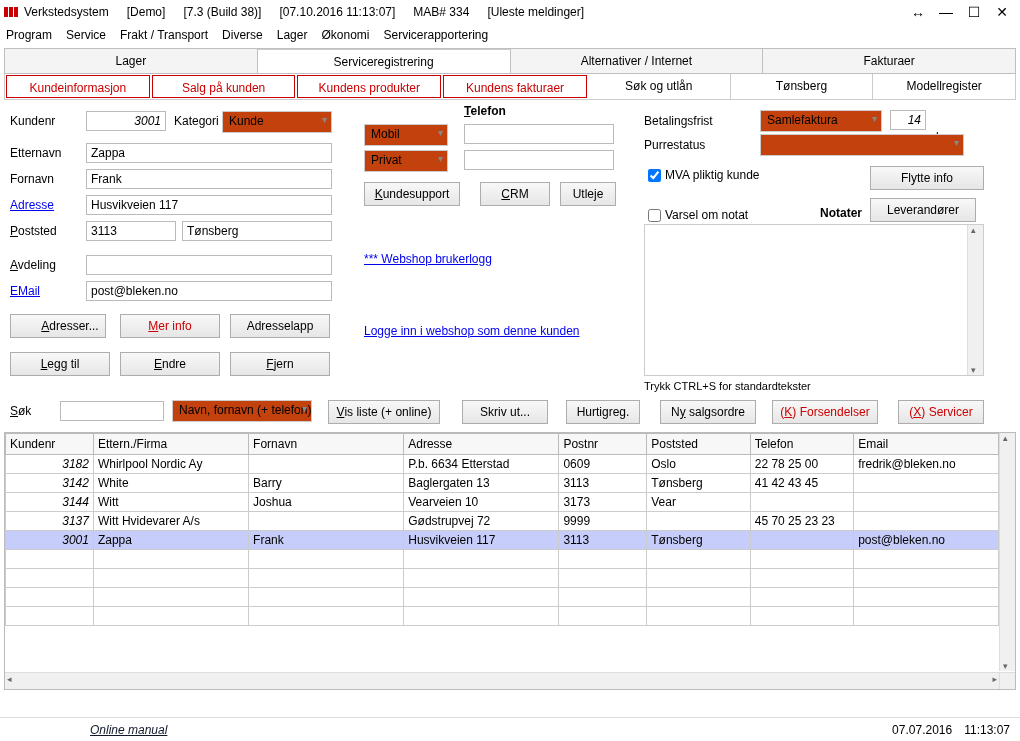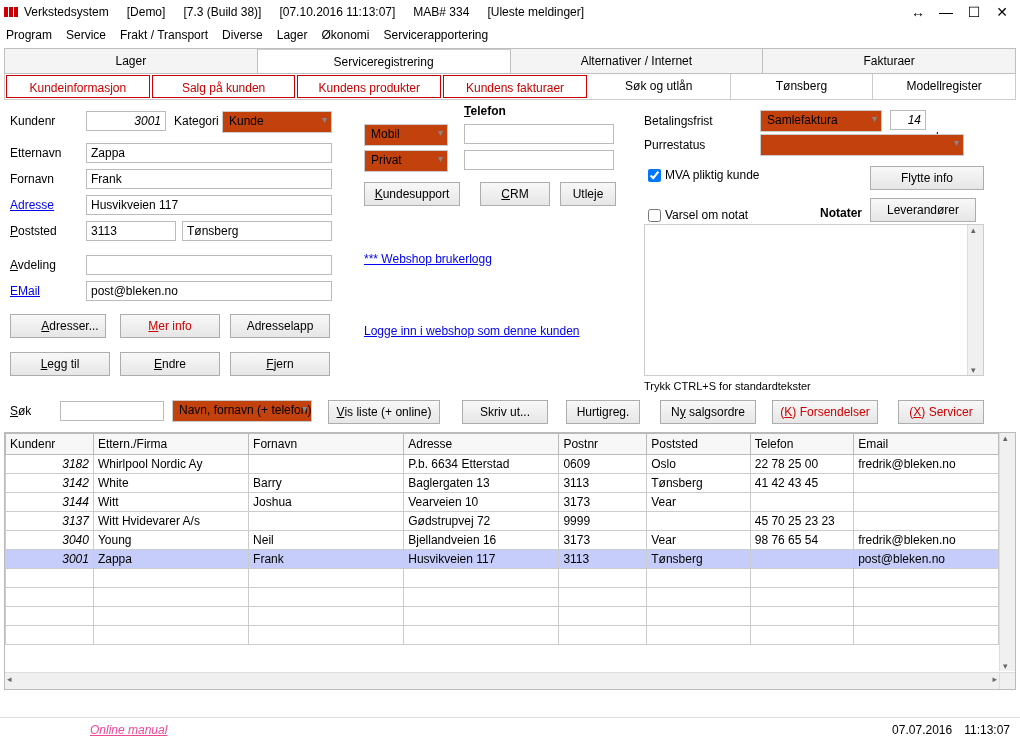--- a/index.html
+++ b/index.html
@@ -45,21 +45,21 @@
 .grid-scroll-v { position:absolute; right:0; top:0; bottom:18px; width:16px; background:#f0f0f0; border-left:1px solid #ddd;}
 .grid-scroll-v::before{content:"▴";position:absolute;top:0;left:3px;font-size:9px;color:#666;}
 .grid-scroll-v::after{content:"▾";position:absolute;bottom:0;left:3px;font-size:9px;color:#666;}
 .grid-scroll-h { position:absolute; left:0; right:16px; bottom:0; height:17px; background:#f0f0f0; border-top:1px solid #ddd;}
 .grid-scroll-h::before{content:"◂";position:absolute;left:2px;top:1px;font-size:9px;color:#666;}
 .grid-scroll-h::after{content:"▸";position:absolute;right:2px;top:1px;font-size:9px;color:#666;}
 .grid-corner { position:absolute; right:0; bottom:0; width:16px; height:17px; background:#f0f0f0; border-left:1px solid #ddd; border-top:1px solid #ddd; }
 
 .statusbar { position:absolute; left:0; right:0; bottom:0; height:24px; border-top:1px solid #ddd; background:#fff; display:flex; align-items:center; padding:0 10px; }
 .statusbar .mid { flex:1; text-align:center; }
-.statusbar a { color:#ec4899; text-decoration:underline; font-style:italic; }
+.statusbar a { color:#0f172a; text-decoration:underline; font-style:italic; }
 .ul { text-decoration: underline; }
 .col-kundenr{width:85px;} .col-ettern{width:150px;} .col-fornavn{width:150px;} .col-adresse{width:150px;} .col-postnr{width:85px;} .col-poststed{width:100px;} .col-telefon{width:100px;} .col-email{width:140px;}
 .right { text-align:right;font-style:italic; }
 </style>
 </head>
 <body>
 
 <div class="titlebar">
   <span class="logo">
     <svg width="14" height="14">
@@ -251,30 +251,20 @@
           <tr>
             <td class="right">3137</td>
             <td>Witt Hvidevarer A/s</td>
             <td></td>
             <td>Gødstrupvej 72</td>
             <td>9999</td>
             <td></td>
             <td>45 70 25 23 23</td>
             <td></td>
           </tr>
-          <tr>
-            <td class="right">3040</td>
-            <td>Young</td>
-            <td>Neil</td>
-            <td>Bjellandveien 16</td>
-            <td>3173</td>
-            <td>Vear</td>
-            <td>98 76 65 54</td>
-            <td>fredrik@bleken.no</td>
-          </tr>
           <tr class="selrow">
             <td class="right">3001</td>
             <td>Zappa</td>
             <td>Frank</td>
             <td>Husvikveien 117</td>
             <td>3113</td>
             <td>Tønsberg</td>
             <td></td>
             <td>post@bleken.no</td>
           </tr>

